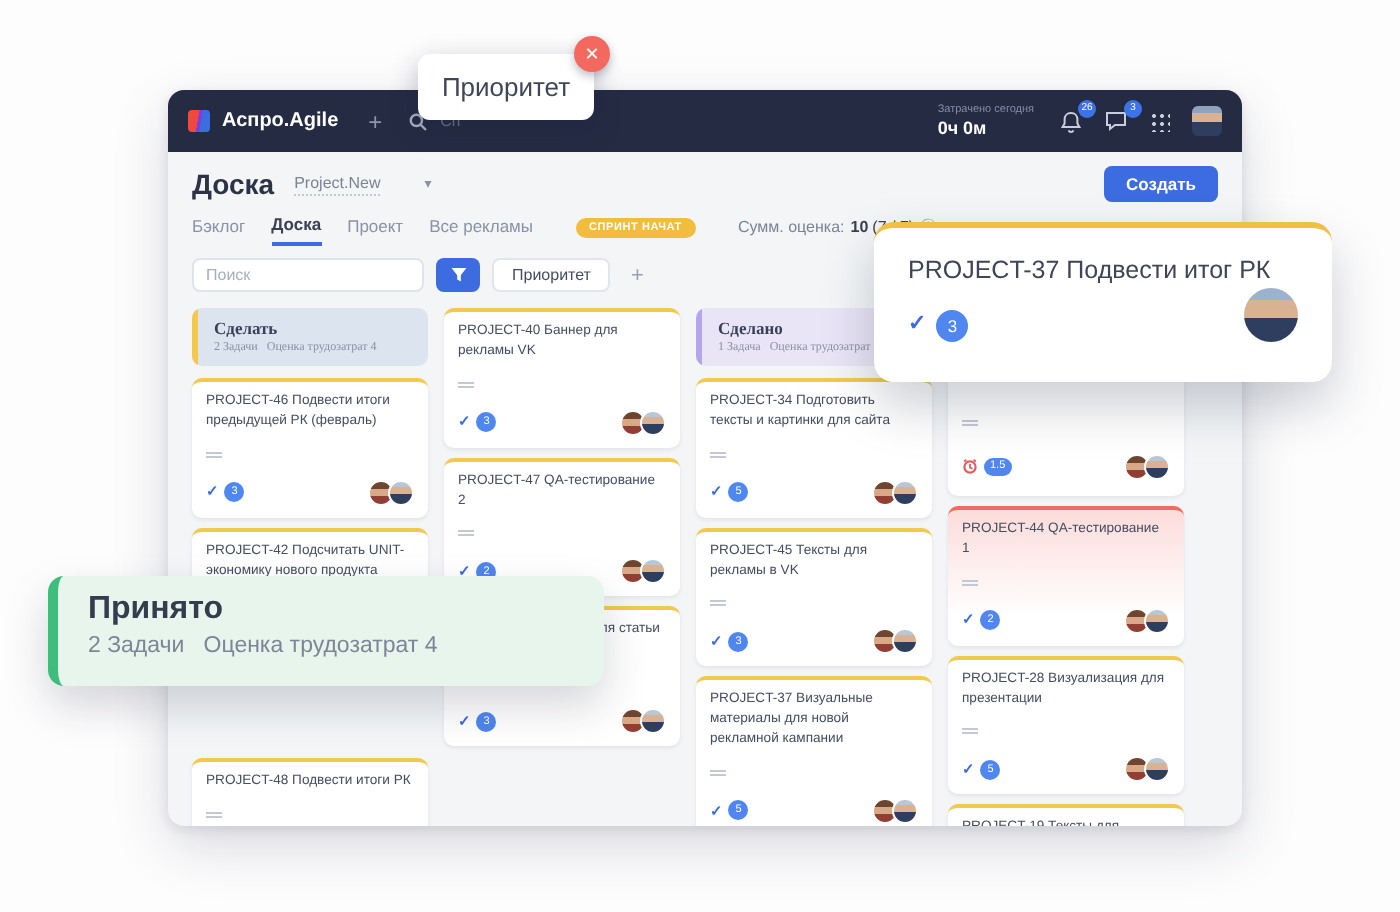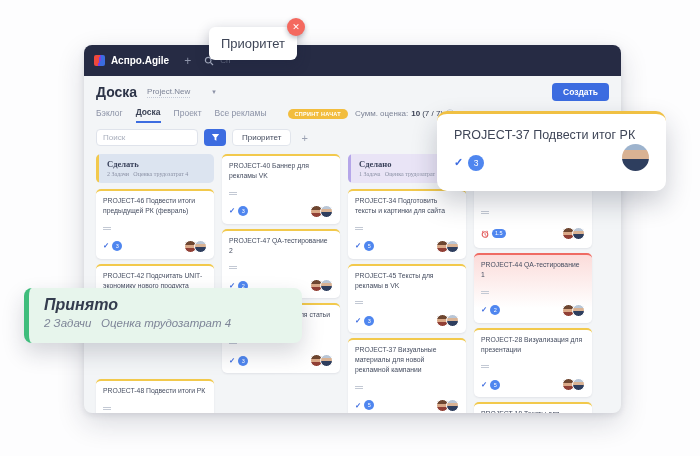--- a/index.html
+++ b/index.html
@@ -37,28 +37,28 @@
   .board-select-text { font-size:8px; color:#7c8396; border-bottom:1px dotted #c3c9d6; padding-bottom:1px; }
   .chev { font-size:7px; color:#8b92a6; margin-left:22px; }
   .create-btn { margin-left:auto; background:#3c6ce0; color:#fff; font-size:8.5px; font-weight:700;
     padding:4px 11px; border-radius:4px; border:none; }
 
   .tabs-row { display:flex; align-items:center; padding:2px 12px 0; height:18px; }
   .tab { font-size:8.5px; color:#8b92a6; margin-right:13px; padding-bottom:4px; cursor:pointer; }
   .tab.active { color:#3a4154; font-weight:700; border-bottom:2px solid #3c6ce0; }
   .sprint-badge { margin-left:8px; background:#f2bd3e; color:#fff; font-size:5.5px; font-weight:700;
     letter-spacing:.3px; padding:2px 7px; border-radius:7px; margin-bottom:3px; }
-  .sum-group { display:flex; align-items:center; margin-left:7px; margin-bottom:3px; }
+  .sum-group { display:flex; align-items:center; margin-left:21px; margin-bottom:3px; }
   .sum-label { font-size:8px; color:#7c8396; }
   .sum-value { font-size:8px; color:#3a4154; font-weight:700; margin-left:3px; }
   .sum-paren { font-size:8px; color:#3a4154; margin-left:2px; }
   .info-icon { font-size:8px; color:#a7aebd; margin-left:3px; }
 
   .filter-row { display:flex; align-items:center; gap:6px; padding:6px 12px 8px; }
-  .search-input { width:102px; height:17px; font-size:8px; padding:0 6px; border:1px solid #dfe3eb;
+  .search-input { width:116px; height:17px; font-size:8px; padding:0 6px; border:1px solid #dfe3eb;
     border-radius:4px; background:#fff; color:#444; outline:none; font-family:"Liberation Sans", sans-serif; }
   .search-input::placeholder { color:#a8aebc; }
   .filter-btn { width:22px; height:17px; background:#3c6ce0; border:none; border-radius:4px;
     display:flex; align-items:center; justify-content:center; }
   .chip { height:17px; padding:0 9px; background:#fff; border:1px solid #e1e5ec; border-radius:4px;
     font-size:8px; color:#454d60; display:flex; align-items:center; }
   .plus-btn { font-size:11px; color:#9aa1b2; margin-left:4px; }
 
   
   .board { display:flex; gap:8px; padding:0 12px; align-items:flex-start; }
@@ -106,40 +106,61 @@
   .task-overlay-title { font-size:12.5px; color:#3e4557; }
   .task-overlay-footer { display:flex; align-items:center; margin-top:12px; }
   .task-overlay-footer .check { font-size:11px; }
   .big-pts { margin-left:5px; width:16px; height:16px; border-radius:50%; background:#4f86ef; color:#fff;
     font-size:8.5px; line-height:16px; text-align:center; }
   .big-av { margin-left:auto; width:27px; height:27px; border-radius:50%; margin-top:-10px;
     background:linear-gradient(180deg,#9db3cd 0 22%, #d9b293 22% 55%, #2e3e5e 55%); }
 
   .accepted-overlay { position:absolute; left:24px; top:288px; width:278px; height:55px;
     background:#e7f5ec; border-left:5px solid #3fbd7c; border-radius:8px;
-    box-shadow:0 10px 22px rgba(25,32,56,.18); padding:8px 15px; z-index:6;font-style:italic; }
+    box-shadow:0 10px 22px rgba(25,32,56,.18); padding:8px 15px; z-index:6; }
   .accepted-title { font-size:16px; font-weight:700; color:#343c4e; }
   .accepted-sub { font-size:11.5px; color:#7e8598; margin-top:3px; white-space:pre; }
 </style>
 </head>
 <body>
 
 <div class="window">
 
   <div class="topbar">
     <span class="logo-mark"></span>
     <span class="logo-text">Аспро.Agile</span>
     <span class="tb-plus">+</span>
     <span class="tb-search">
       <svg width="10" height="10" viewBox="0 0 10 10">
           <circle cx="4.2" cy="4.2" r="2.8" fill="none" stroke="#aab1c4" stroke-width="1.2"></circle>
           <path d="M6.4 6.4 9 9" stroke="#aab1c4" stroke-width="1.2"></path>
         </svg>
       <span class="tb-search-text">Сп</span>
     </span>
+    <div class="tb-right">
+      <div class="time-block">
+        <div class="time-label">Затрачено сегодня</div>
+        <div class="time-value">0ч 0м</div>
+      </div>
+      <span class="icon-wrap">
+        <svg width="11" height="12" viewBox="0 0 11 12">
+            <path d="M5.5 1.5c2 0 3.2 1.4 3.2 3.2v2l1 1.8H1.3l1-1.8v-2c0-1.8 1.2-3.2 3.2-3.2z" fill="none" stroke="#c9cede" stroke-width="1"></path>
+            <path d="M4.3 10.2a1.3 1.3 0 0 0 2.4 0" fill="none" stroke="#c9cede" stroke-width="1"></path>
+          </svg>
+        <span class="mini-badge">26</span>
+      </span>
+      <span class="icon-wrap">
+        <svg width="12" height="11" viewBox="0 0 12 11">
+            <path d="M1.5 1.5h9v6h-5l-2.5 2v-2h-1.5z" fill="none" stroke="#c9cede" stroke-width="1"></path>
+          </svg>
+        <span class="mini-badge">3</span>
+      </span>
+      <span class="grid-icon"></span>
+      <span class="tb-avatar"></span>
+    </div>
   </div>
 
   <div class="header-row">
     <span class="page-title">Доска</span>
     <span class="board-select">
       <span class="board-select-text">Project.New</span>
       <span class="chev">▾</span>
     </span>
     <button class="create-btn">Создать</button>
   </div>

